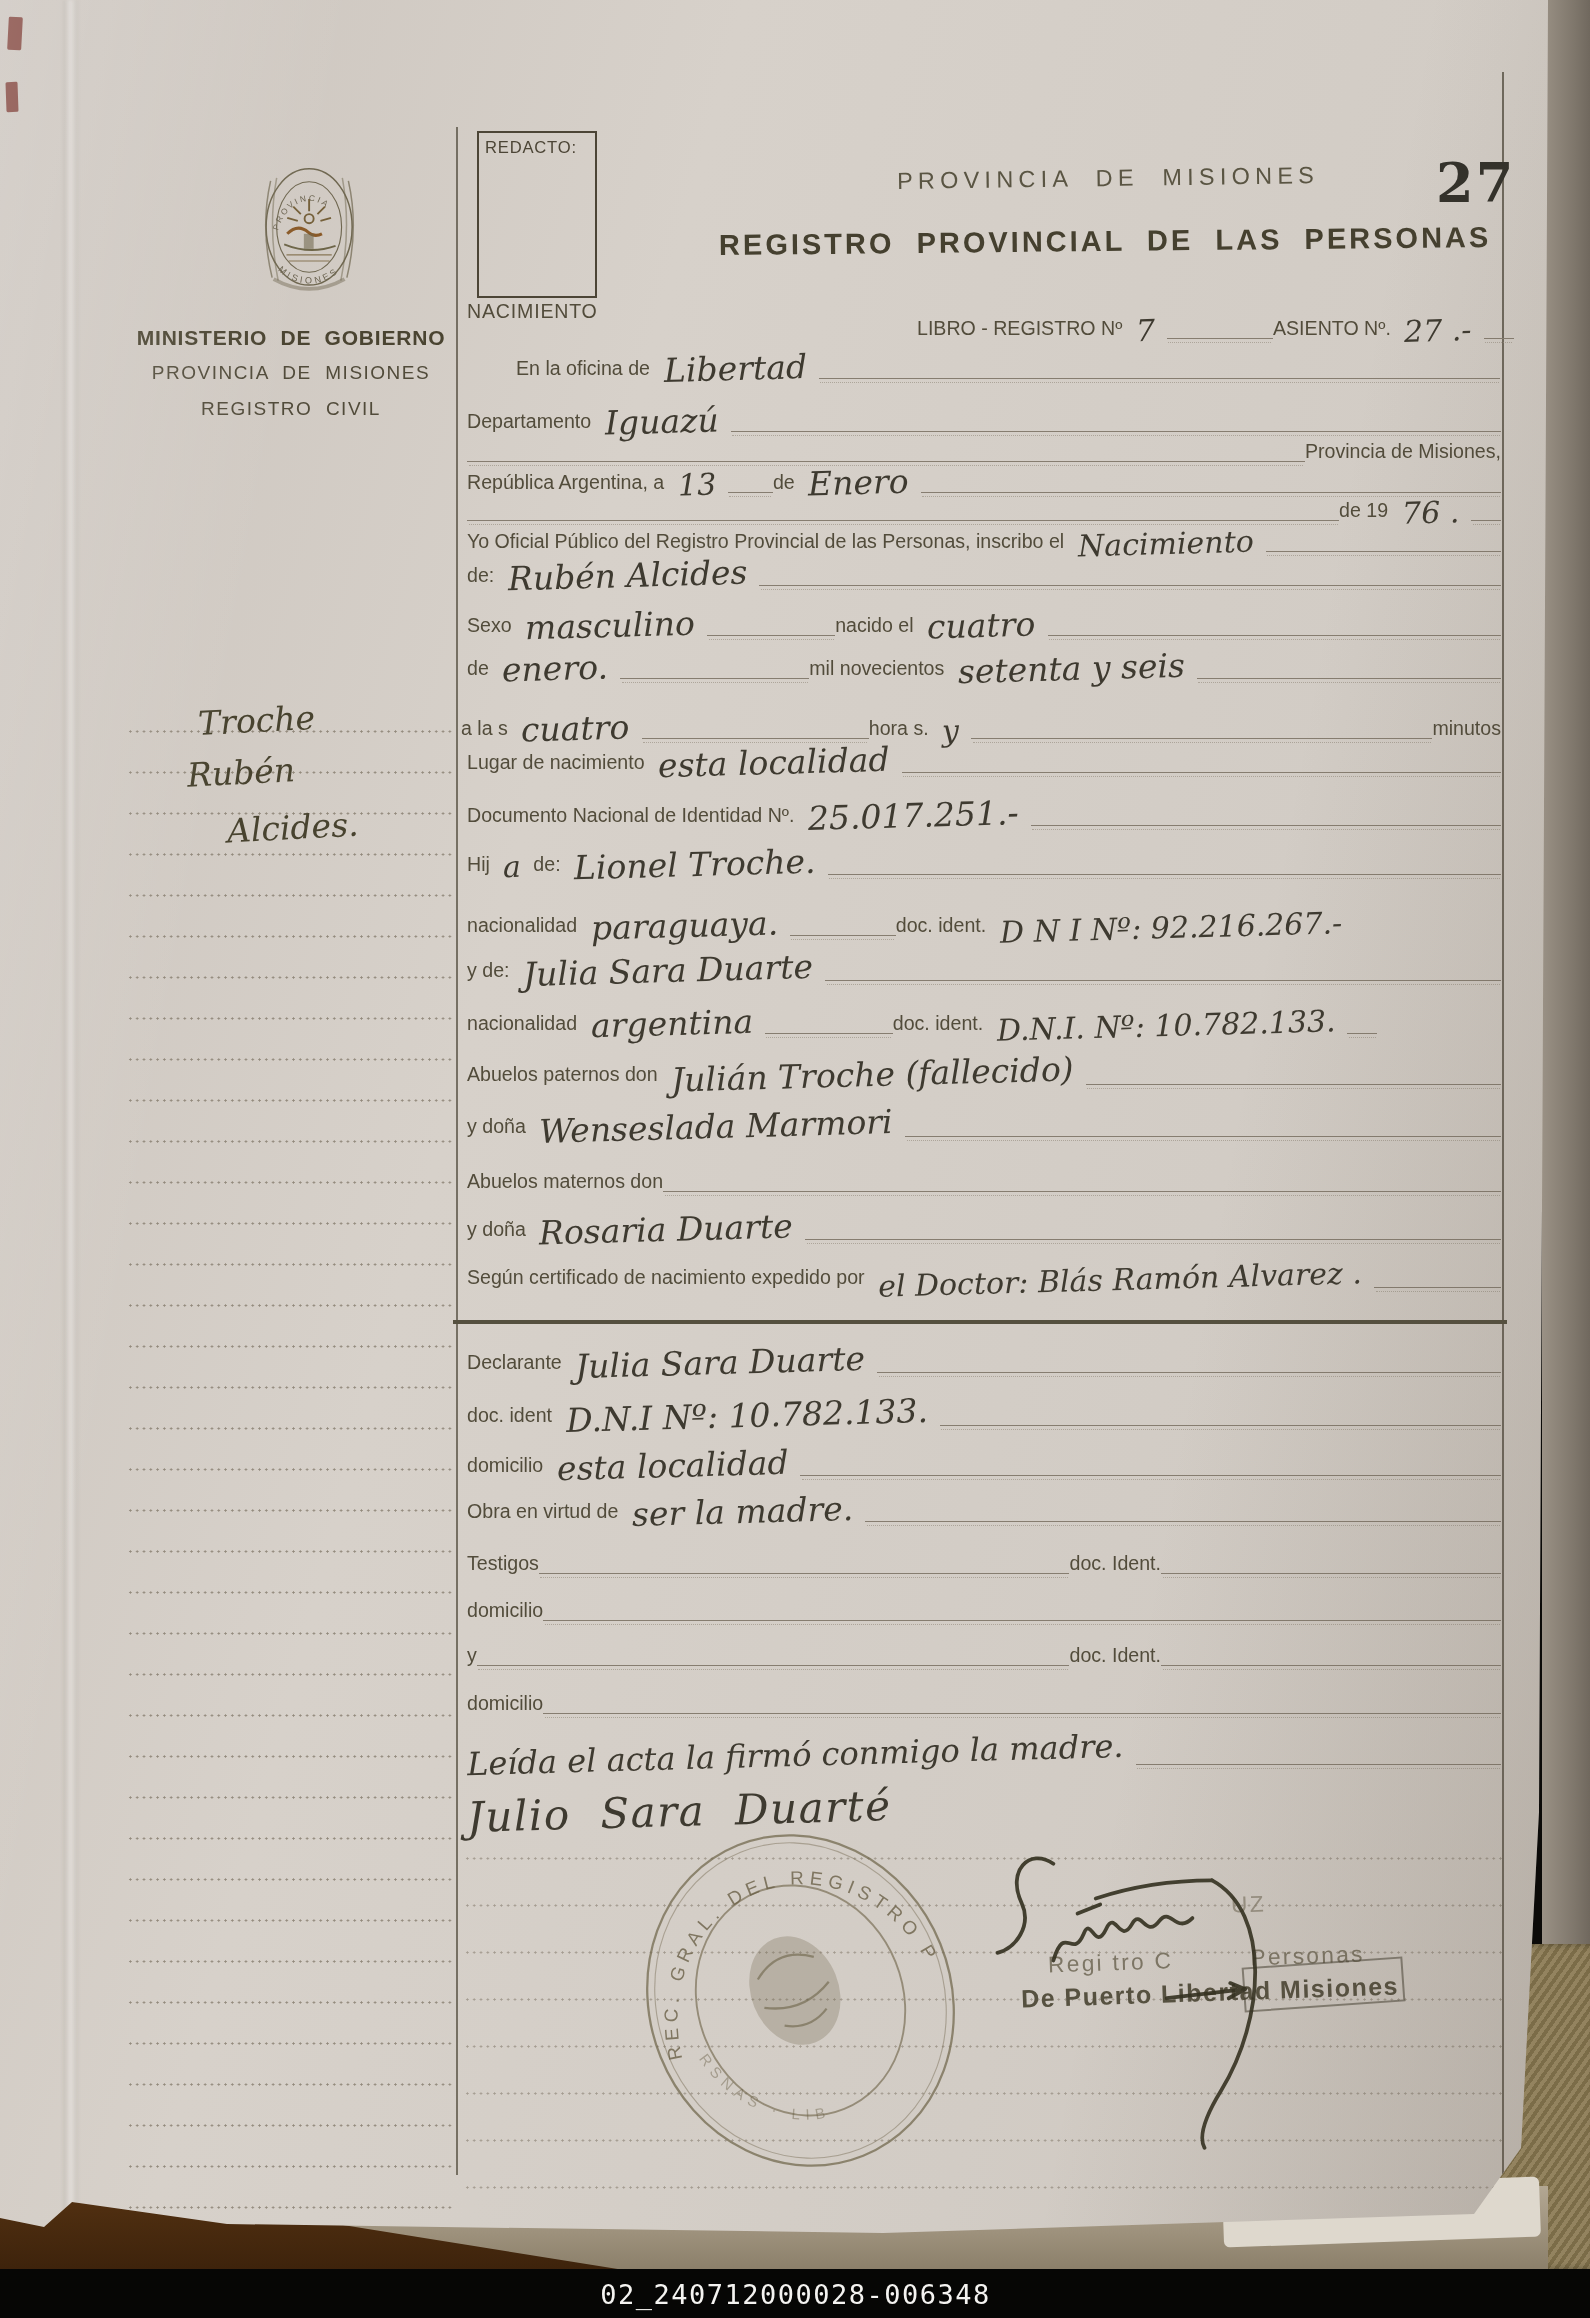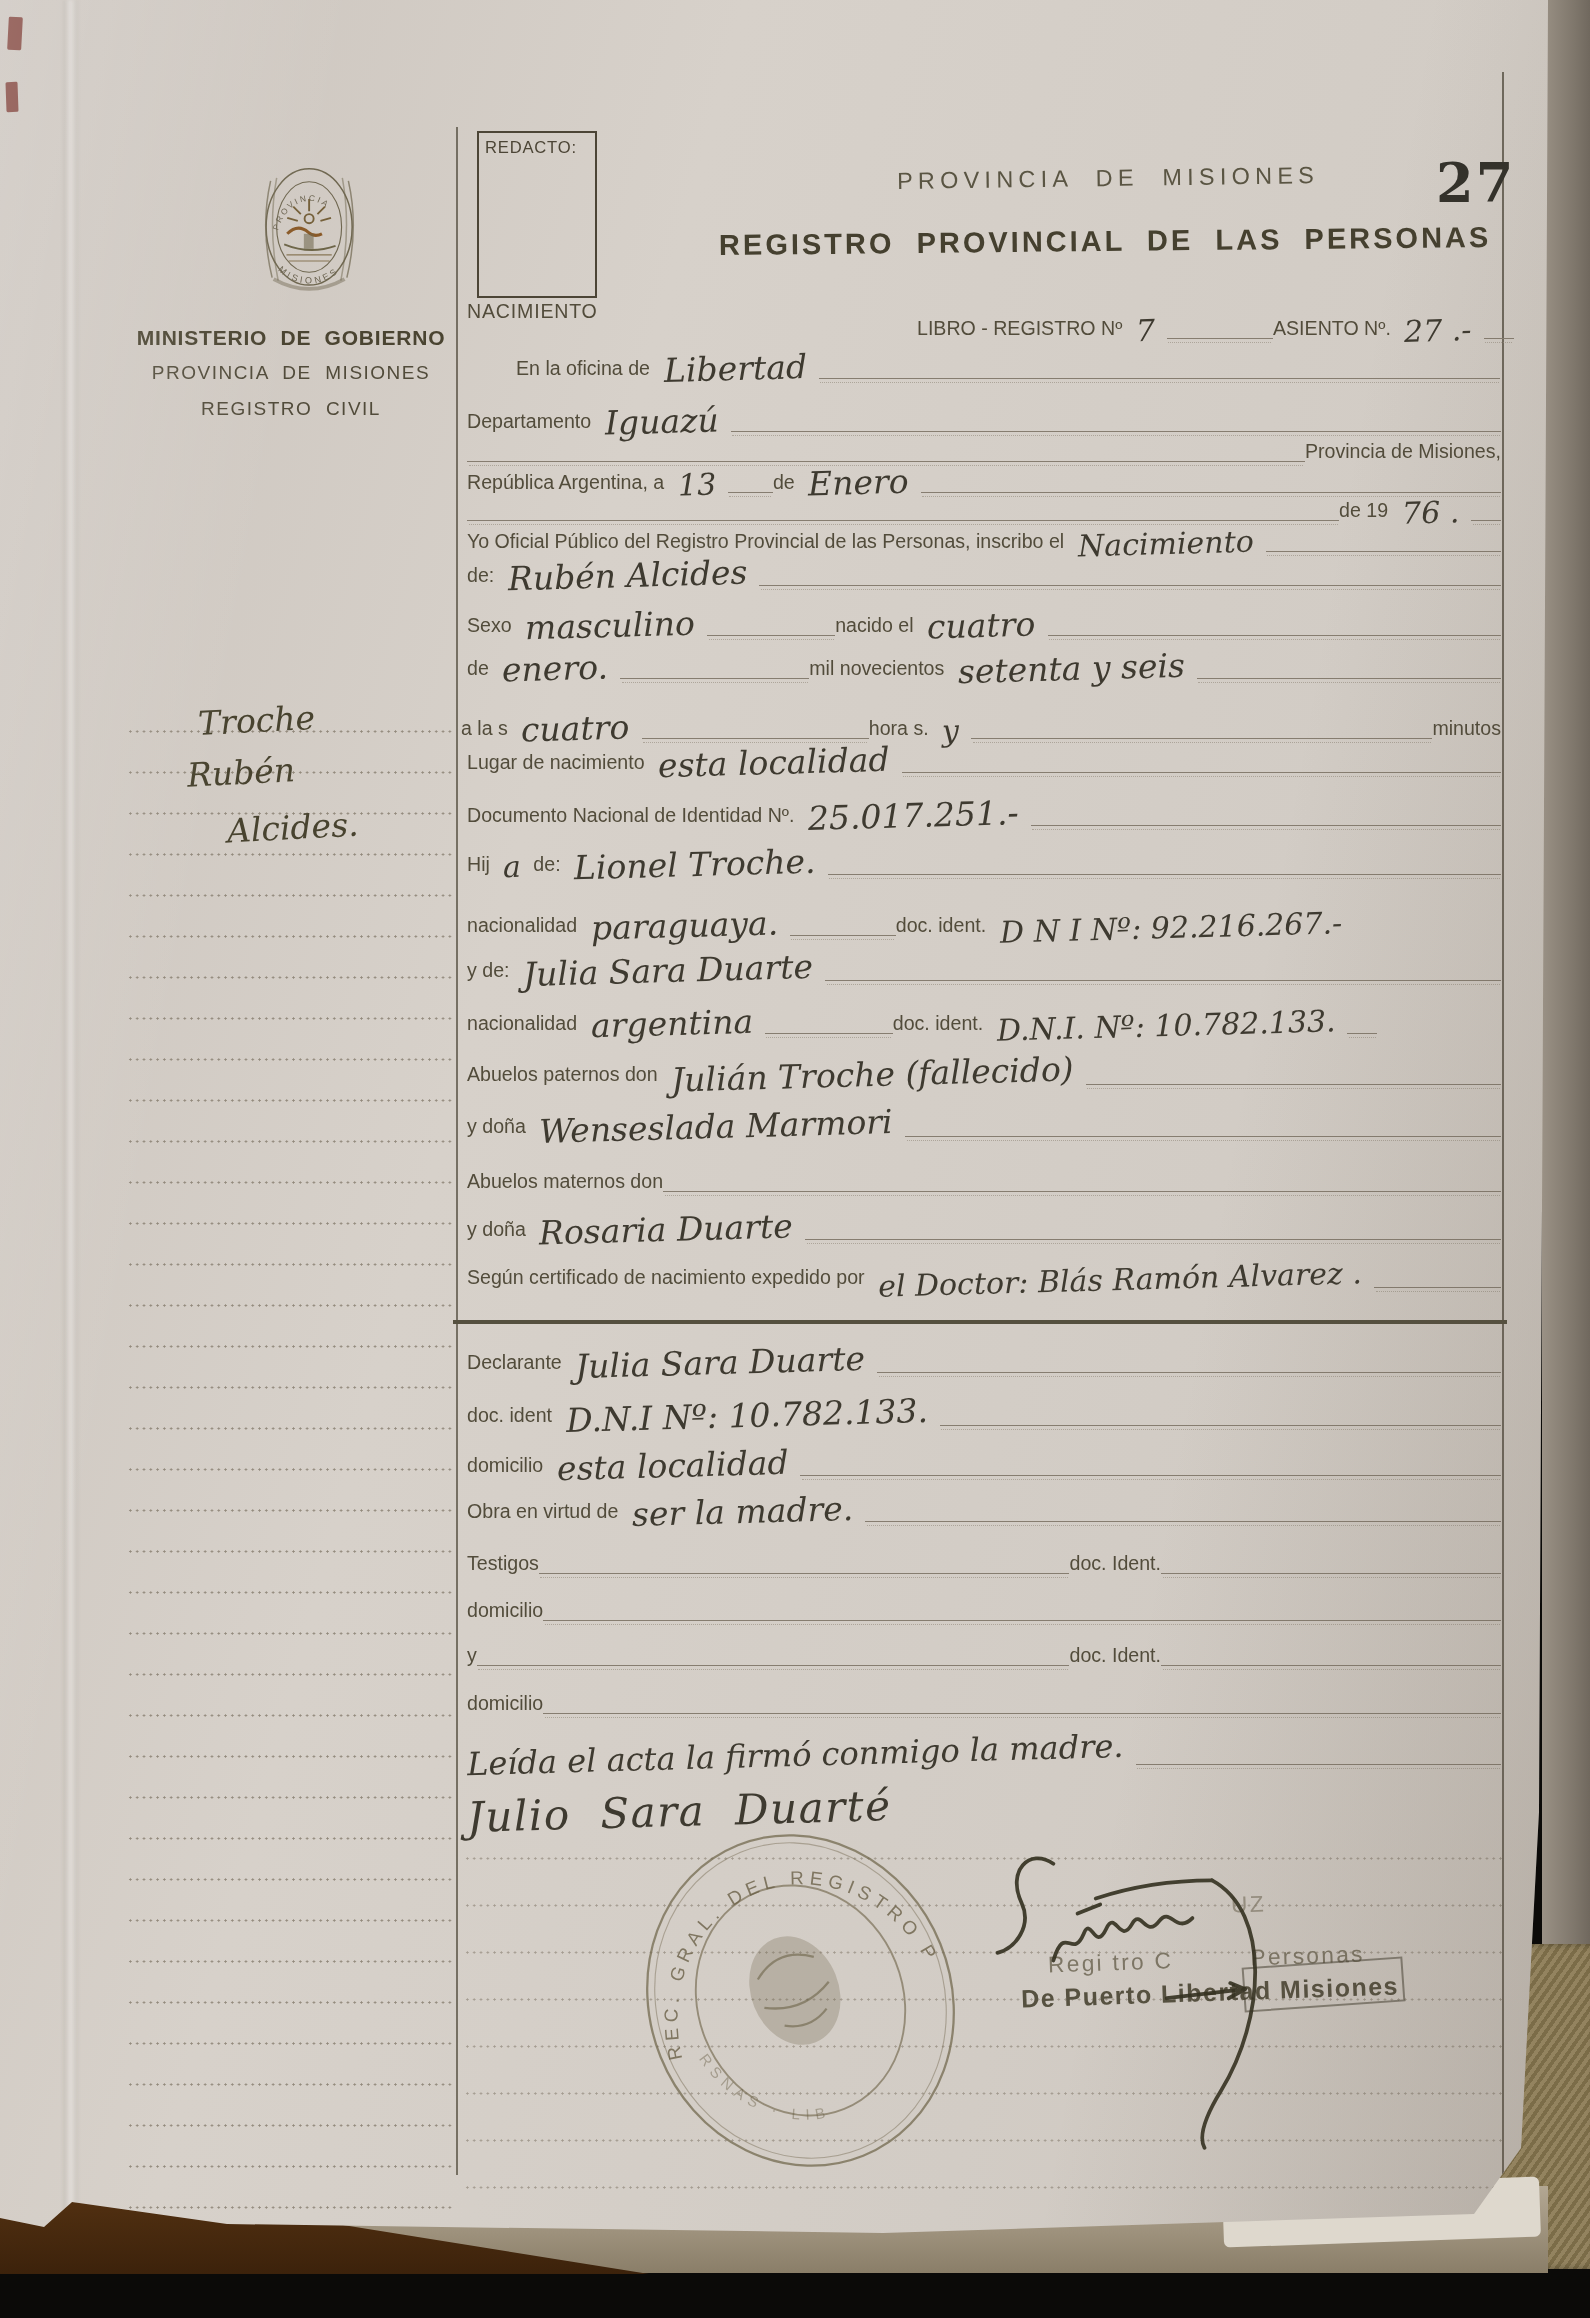--- a/index.html
+++ b/index.html
@@ -387,15 +387,18 @@
         <path d="M150,162 C165,112 175,162 190,127 C200,102 205,152 220,120 C232,94 238,142 254,114 C266,92 272,134 290,110 C305,90 312,128 334,106"></path>
         <path d="M206,80 C260,62 312,56 360,56"></path>
         <path d="M212,88 l-30,12"></path>
         <path d="M360,56 C438,98 430,240 372,334 C356,360 340,392 350,410"></path>
         <path d="M300,212 L404,200 l-20,-8 m20,8 l-22,12"></path>
       </g>
     </svg>
 
   </div>
 
+  <div class="blackbar">
+    <span class="barcode">02_240712000028-006348</span>
+  </div>
 
 </div>
 
 
 </body></html>

